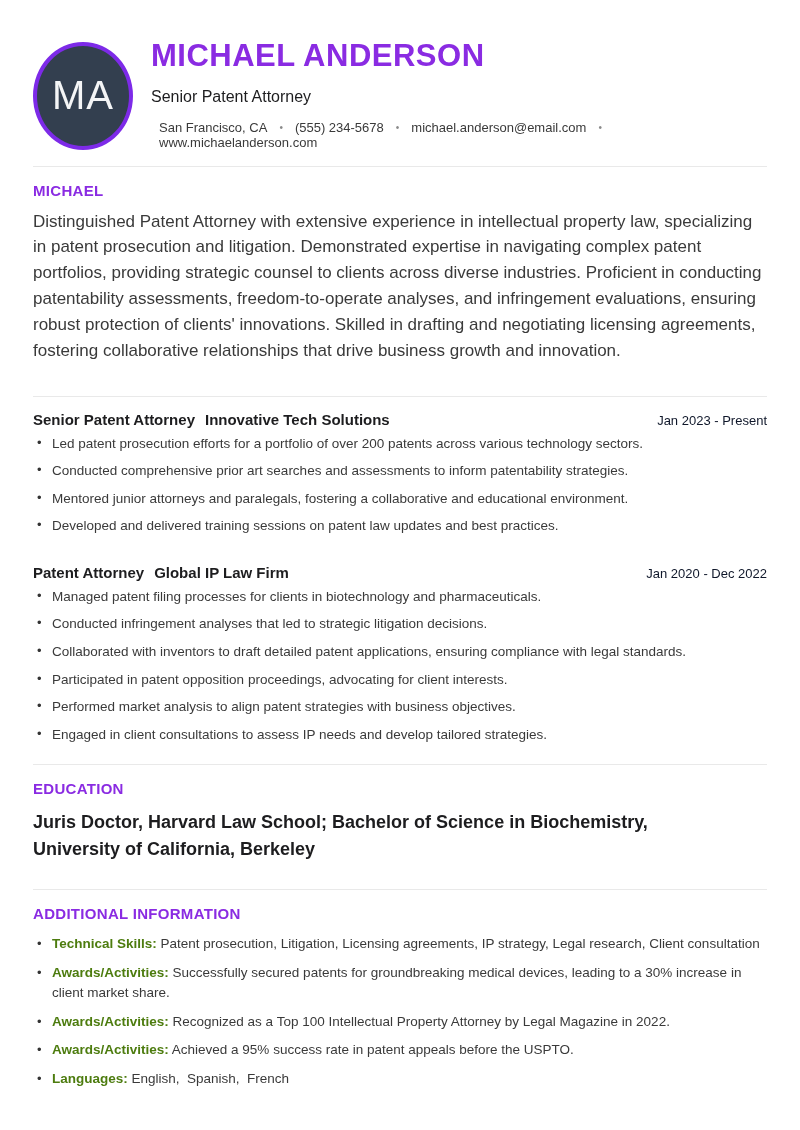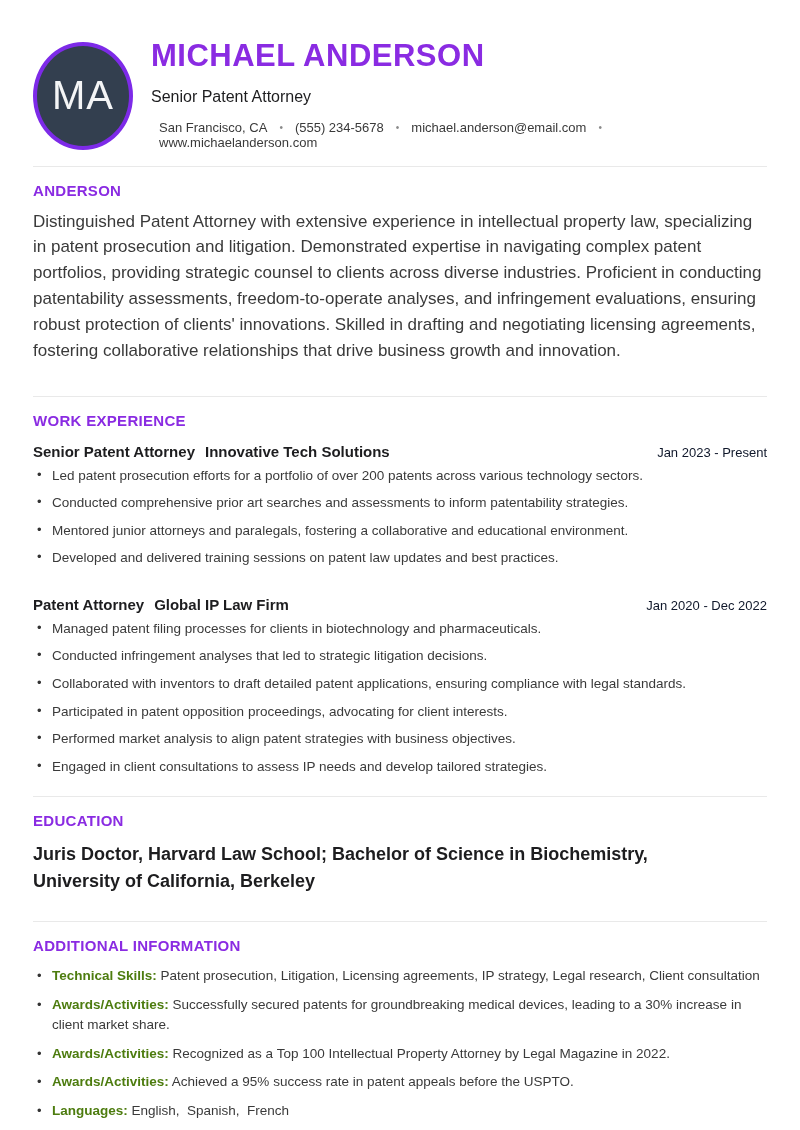--- a/index.html
+++ b/index.html
@@ -104,28 +104,27 @@
       <div class="job-title-sub">Senior Patent Attorney</div>
       <div class="contact-row">
         <span class="contact-item">San Francisco, CA</span><span class="contact-sep">•</span><span class="contact-item">(555) 234-5678</span><span class="contact-sep">•</span><span class="contact-item">michael.anderson@email.com</span><span class="contact-sep">•</span><span class="contact-item">www.michaelanderson.com</span>
       </div>
     </div>
   </div>
 
   <hr class="divider">
 
   <div>
-    <div class="section-heading">ANDERSON</div>
+    <div class="section-heading">MICHAEL</div>
     <p class="summary-text">Distinguished Patent Attorney with extensive experience in intellectual property law, specializing in patent prosecution and litigation. Demonstrated expertise in navigating complex patent portfolios, providing strategic counsel to clients across diverse industries. Proficient in conducting patentability assessments, freedom-to-operate analyses, and infringement evaluations, ensuring robust protection of clients' innovations. Skilled in drafting and negotiating licensing agreements, fostering collaborative relationships that drive business growth and innovation.</p>
   </div>
 
   <hr class="divider">
 
   <div>
-    <div class="section-heading">WORK EXPERIENCE</div>
 
     <div>
       <div class="job-header">
         <span class="job-title">Senior Patent Attorney</span>
         <span class="job-company">Innovative Tech Solutions</span>
         <span class="job-dates">Jan 2023 - Present</span>
       </div>
       <ul class="bullets">
         <li>Led patent prosecution efforts for a portfolio of over 200 patents across various technology sectors.</li>
         <li>Conducted comprehensive prior art searches and assessments to inform patentability strategies.</li>

